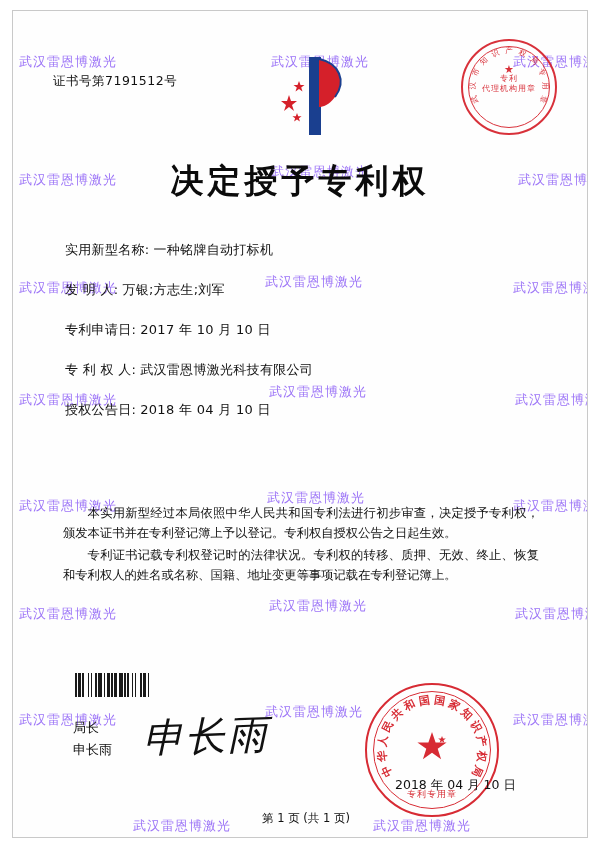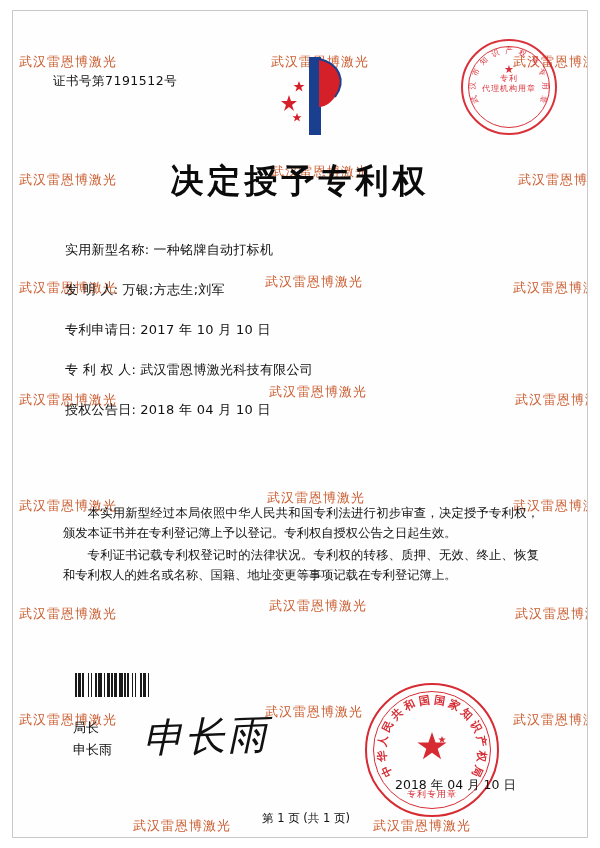--- a/index.html
+++ b/index.html
@@ -32,21 +32,21 @@
 
   
   .watermarks {
     position: absolute;
     inset: 0;
     pointer-events: none;
     z-index: 1;
   }
   .wm {
     position: absolute;
-    color: #c2410c;
+    color: #8b5cf6;
     font-size: 13px;
     letter-spacing: 1px;
     white-space: nowrap;
     opacity: .85;
     font-family: Liberation Mono, monospace;
   }
 
   .content {
     position: relative;
     z-index: 3;

